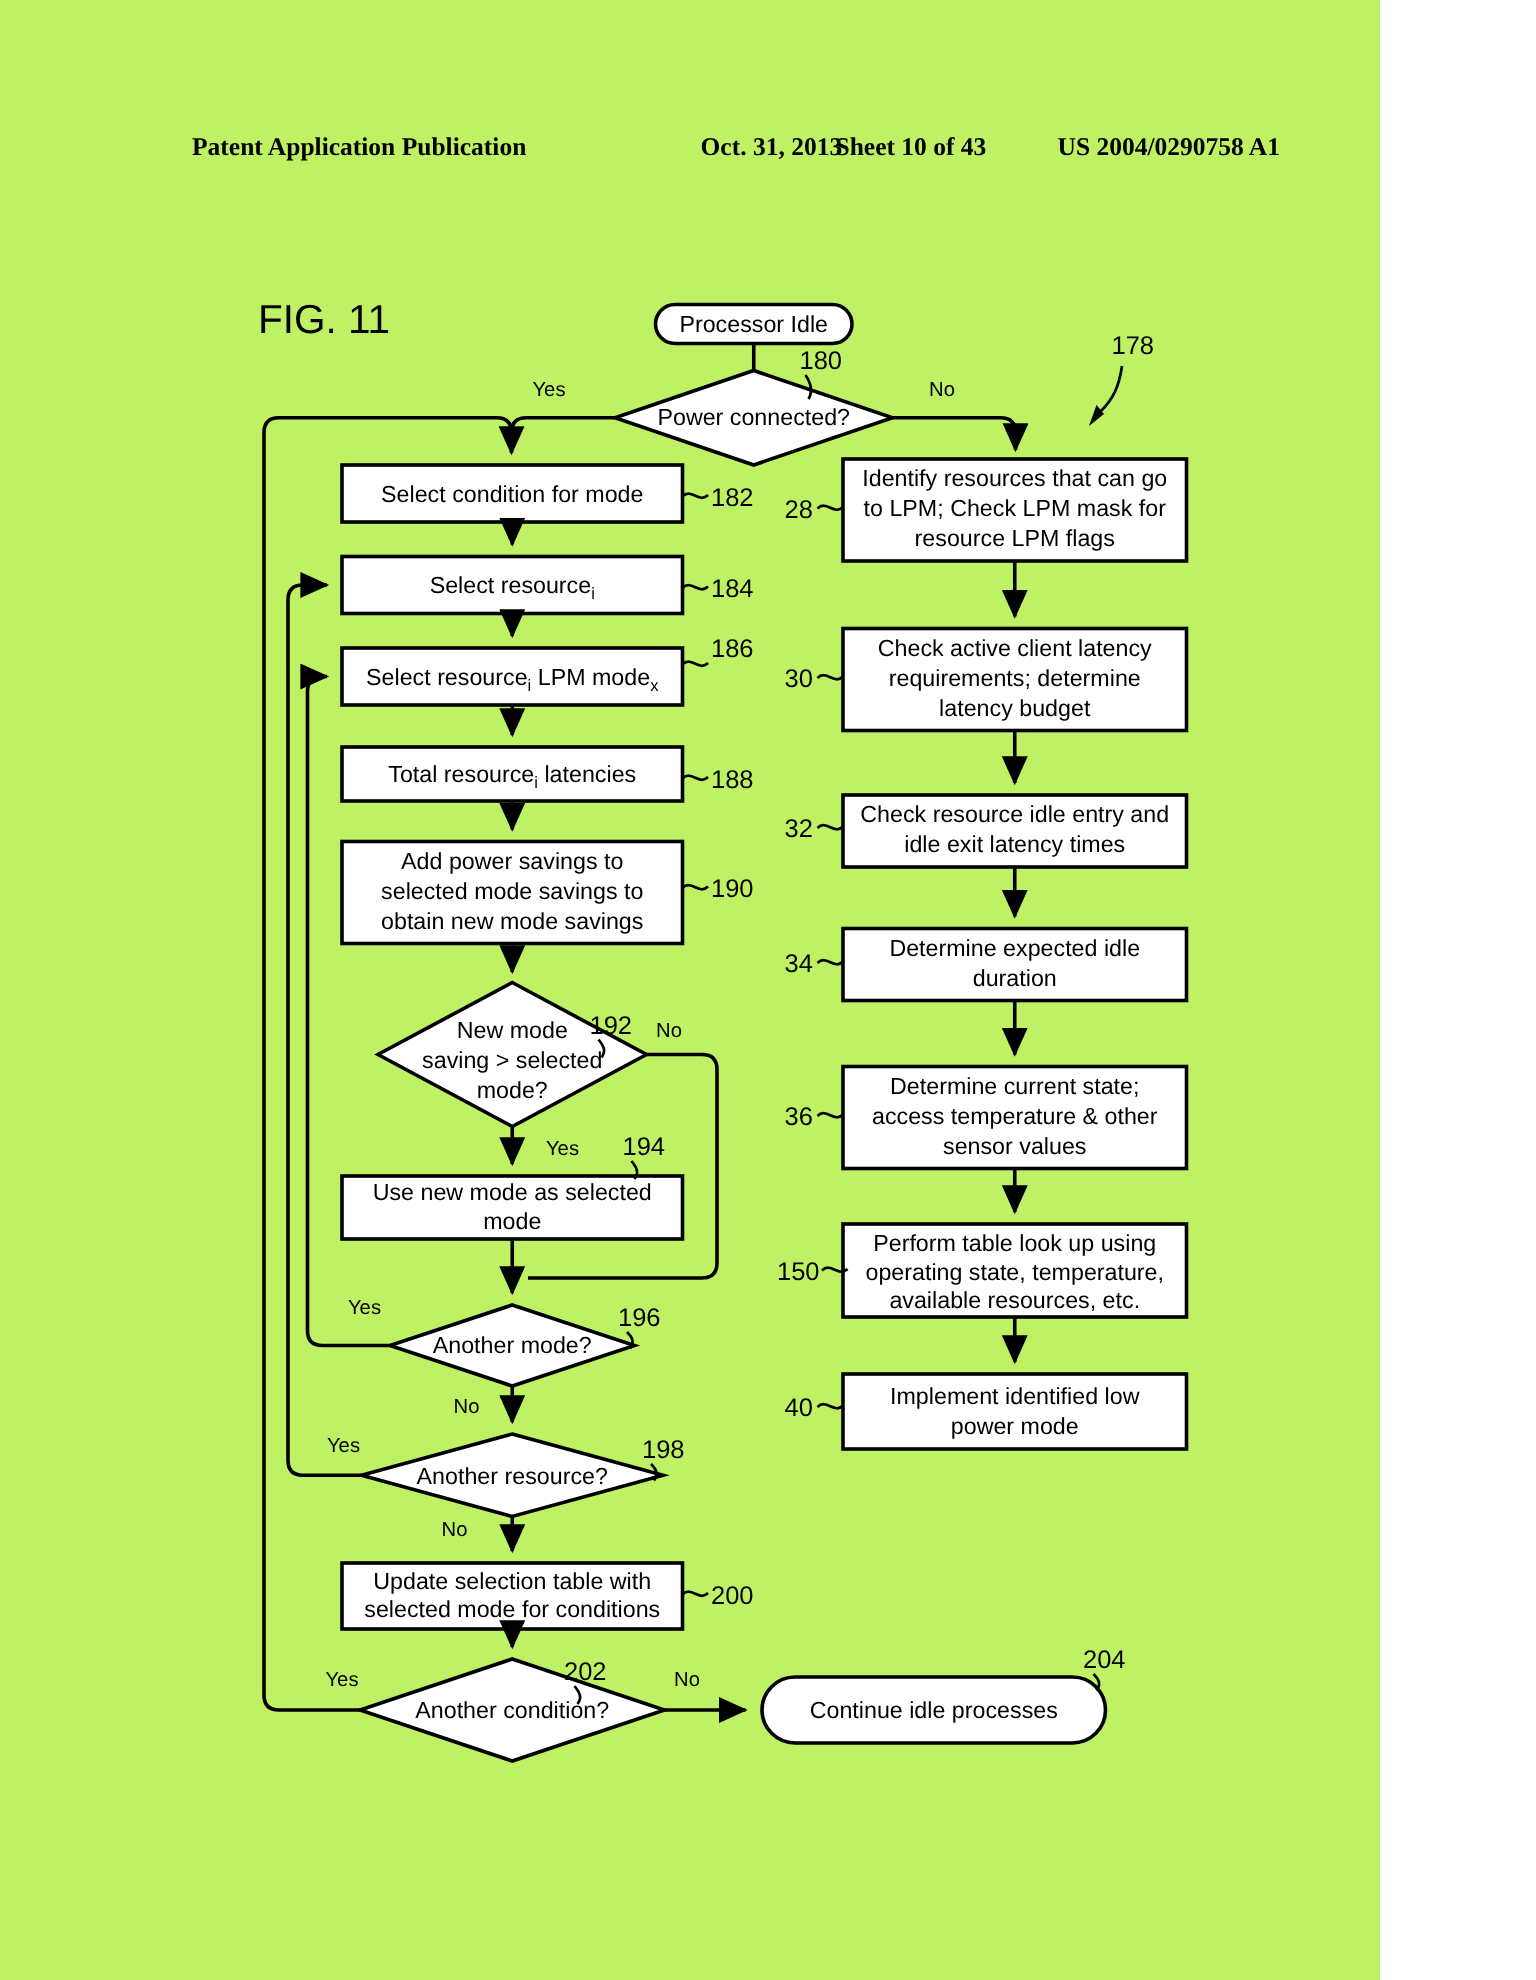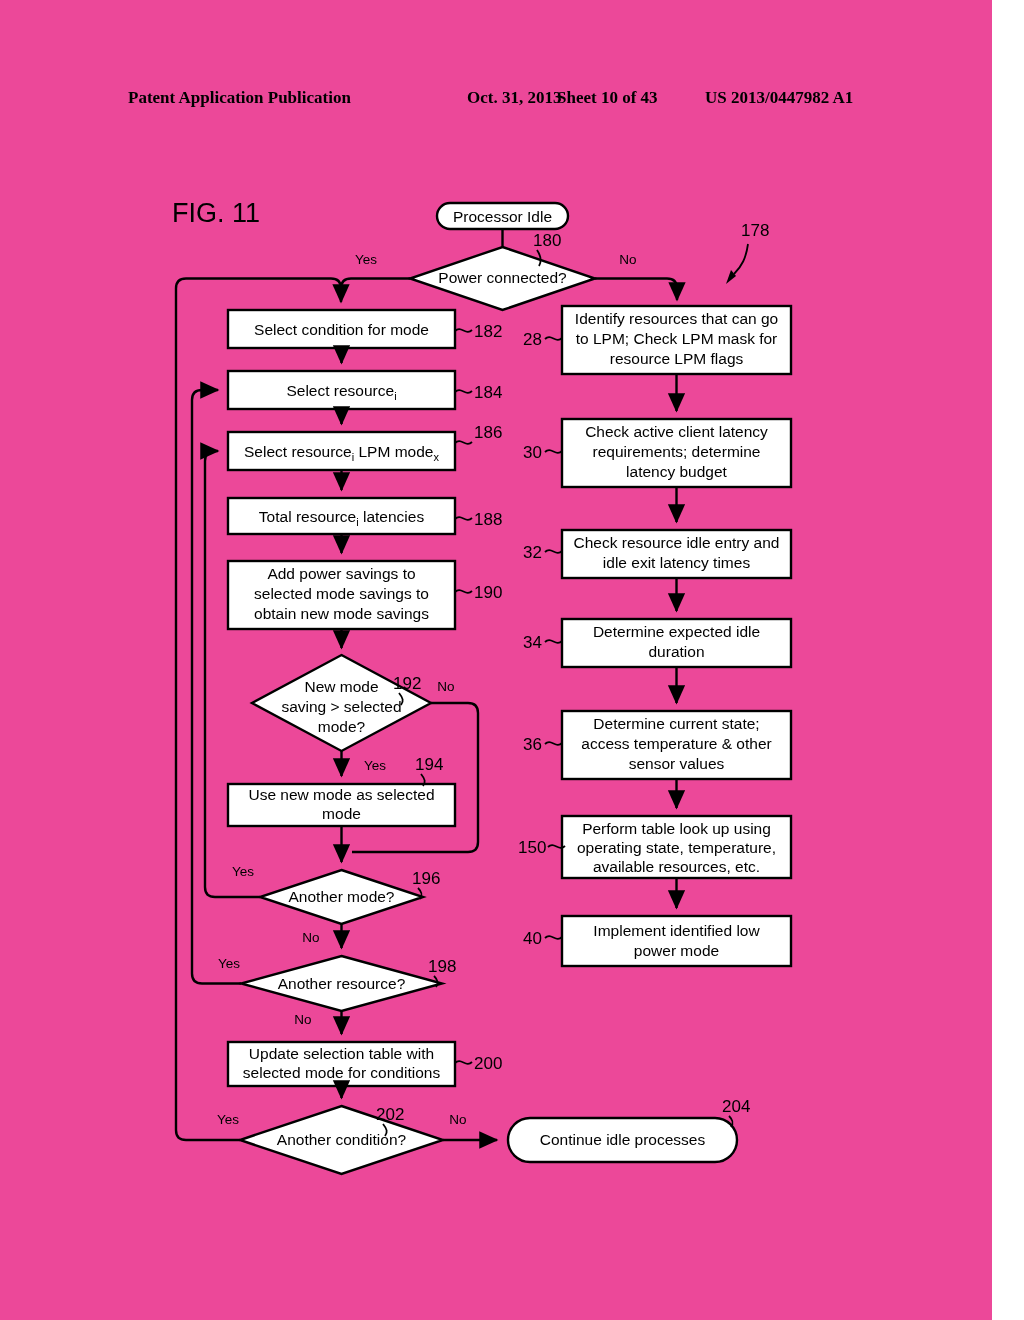--- a/index.html
+++ b/index.html
@@ -2,23 +2,23 @@
 <html><head>
 <meta charset="utf-8">
 <style>
   html, body {
     margin: 0;
     padding: 0;
     background: #ffffff;
   }
   #page {
     position: relative;
-    width: 992px;
+    width: 920px;
     height: 1320px;
-    background: #ec4899;
+    background: #bef264;
     font-family: "Liberation Sans", sans-serif;
     overflow: hidden;
   }
   .hdr {
     position: absolute;
     top: 88px;
     left: 0;
     width: 1024px;
     font-family: "Liberation Serif", serif;
     font-weight: bold;
@@ -73,21 +73,21 @@
 </style>
 </head>
 <body>
 
 <div id="page">
 
   <div class="hdr">
     <span class="h1">Patent Application Publication</span>
     <span class="h2">Oct. 31, 2013</span>
     <span class="h3">Sheet 10 of 43</span>
-    <span class="h4">US 2013/0447982 A1</span>
+    <span class="h4">US 2004/0290758 A1</span>
   </div>
 
   <svg id="fig" viewBox="0 0 1024 1320">
     <defs>
       <marker id="arrow" markerWidth="9" markerHeight="9" refX="7.4" refY="3.6" orient="auto" markerUnits="strokeWidth">
         <path d="M0,0 L8,3.6 L0,7.2 z" fill="#000"></path>
       </marker>
     </defs>
 
     <text class="figlabel" x="172" y="222">FIG. 11</text>

